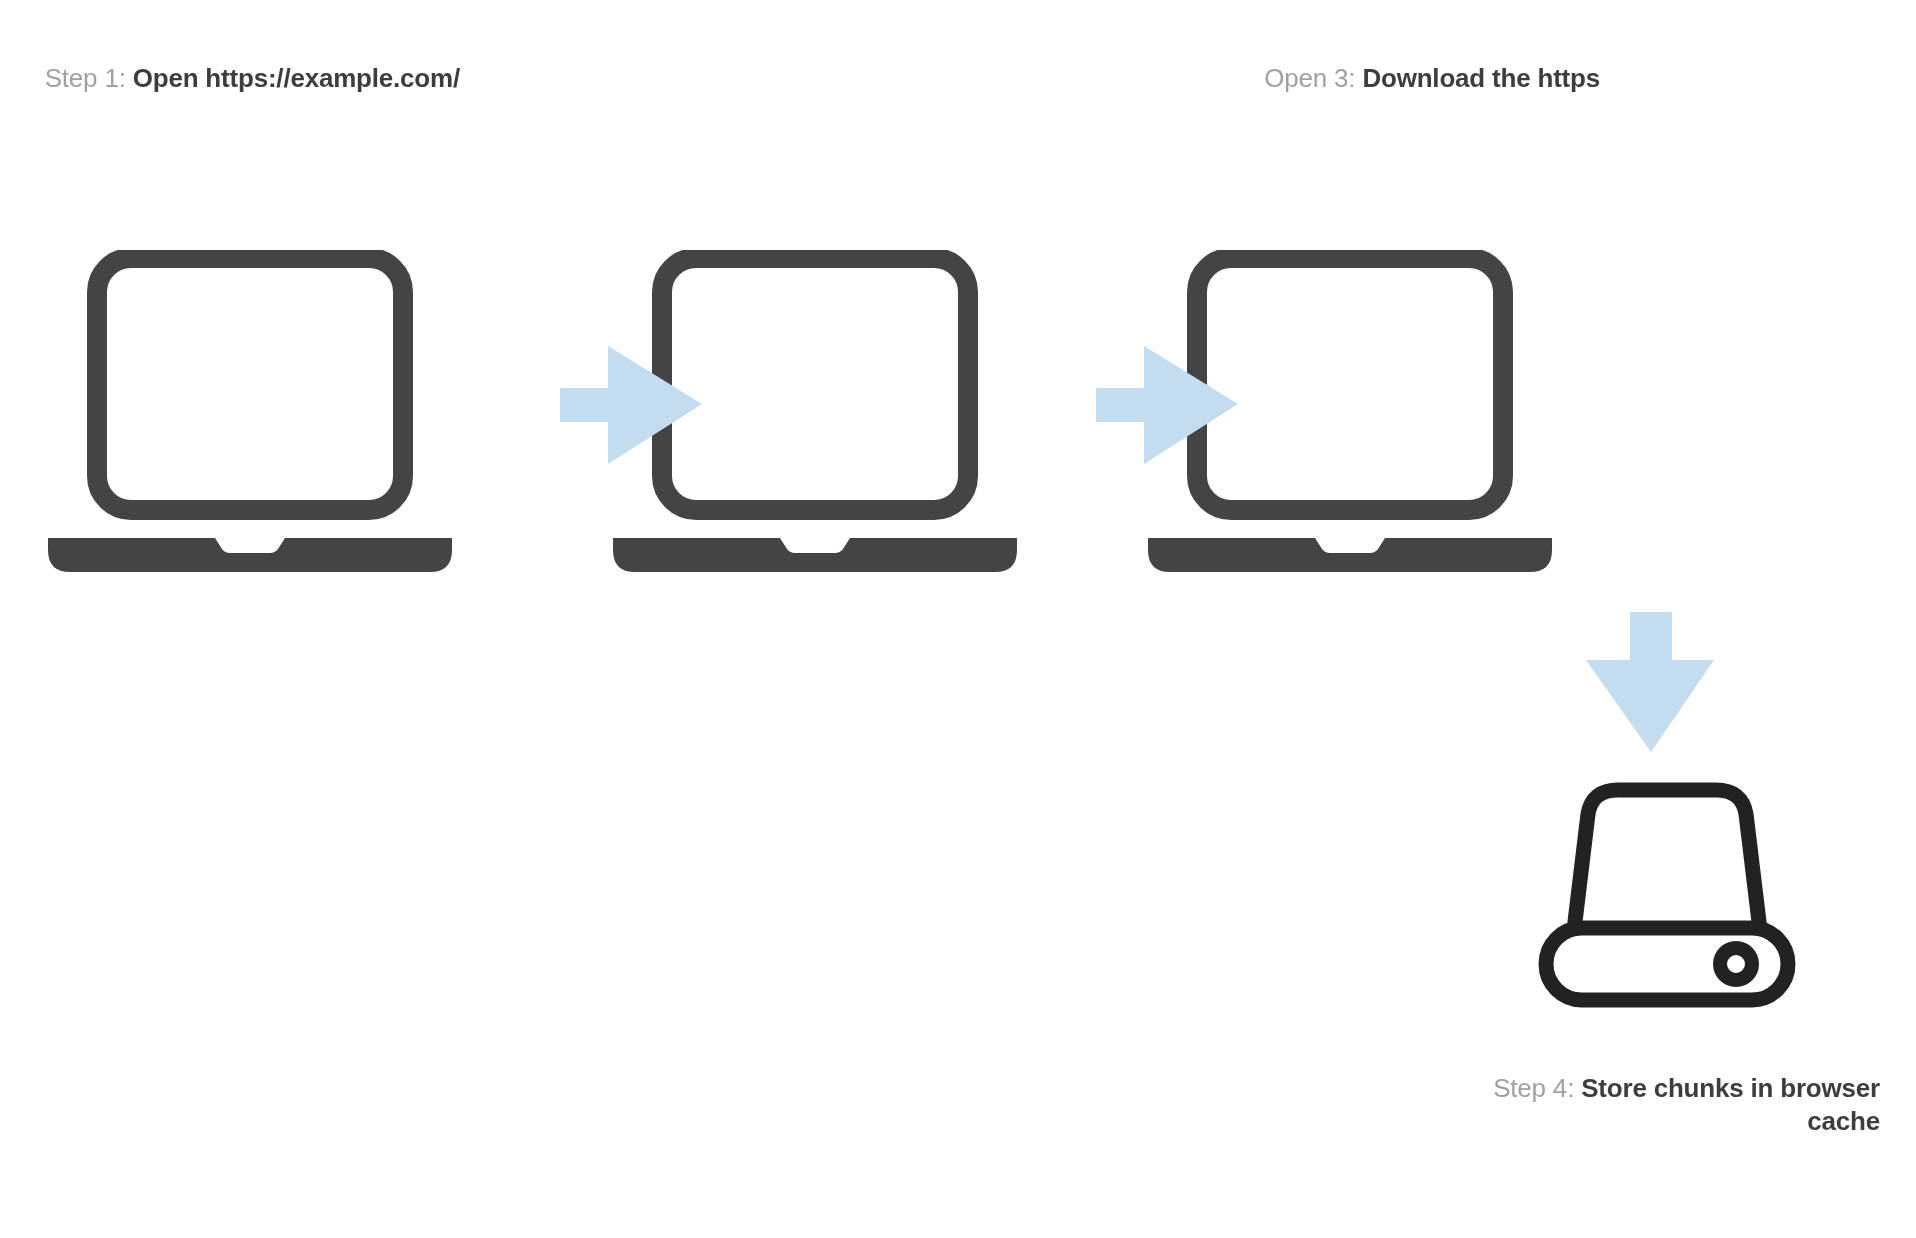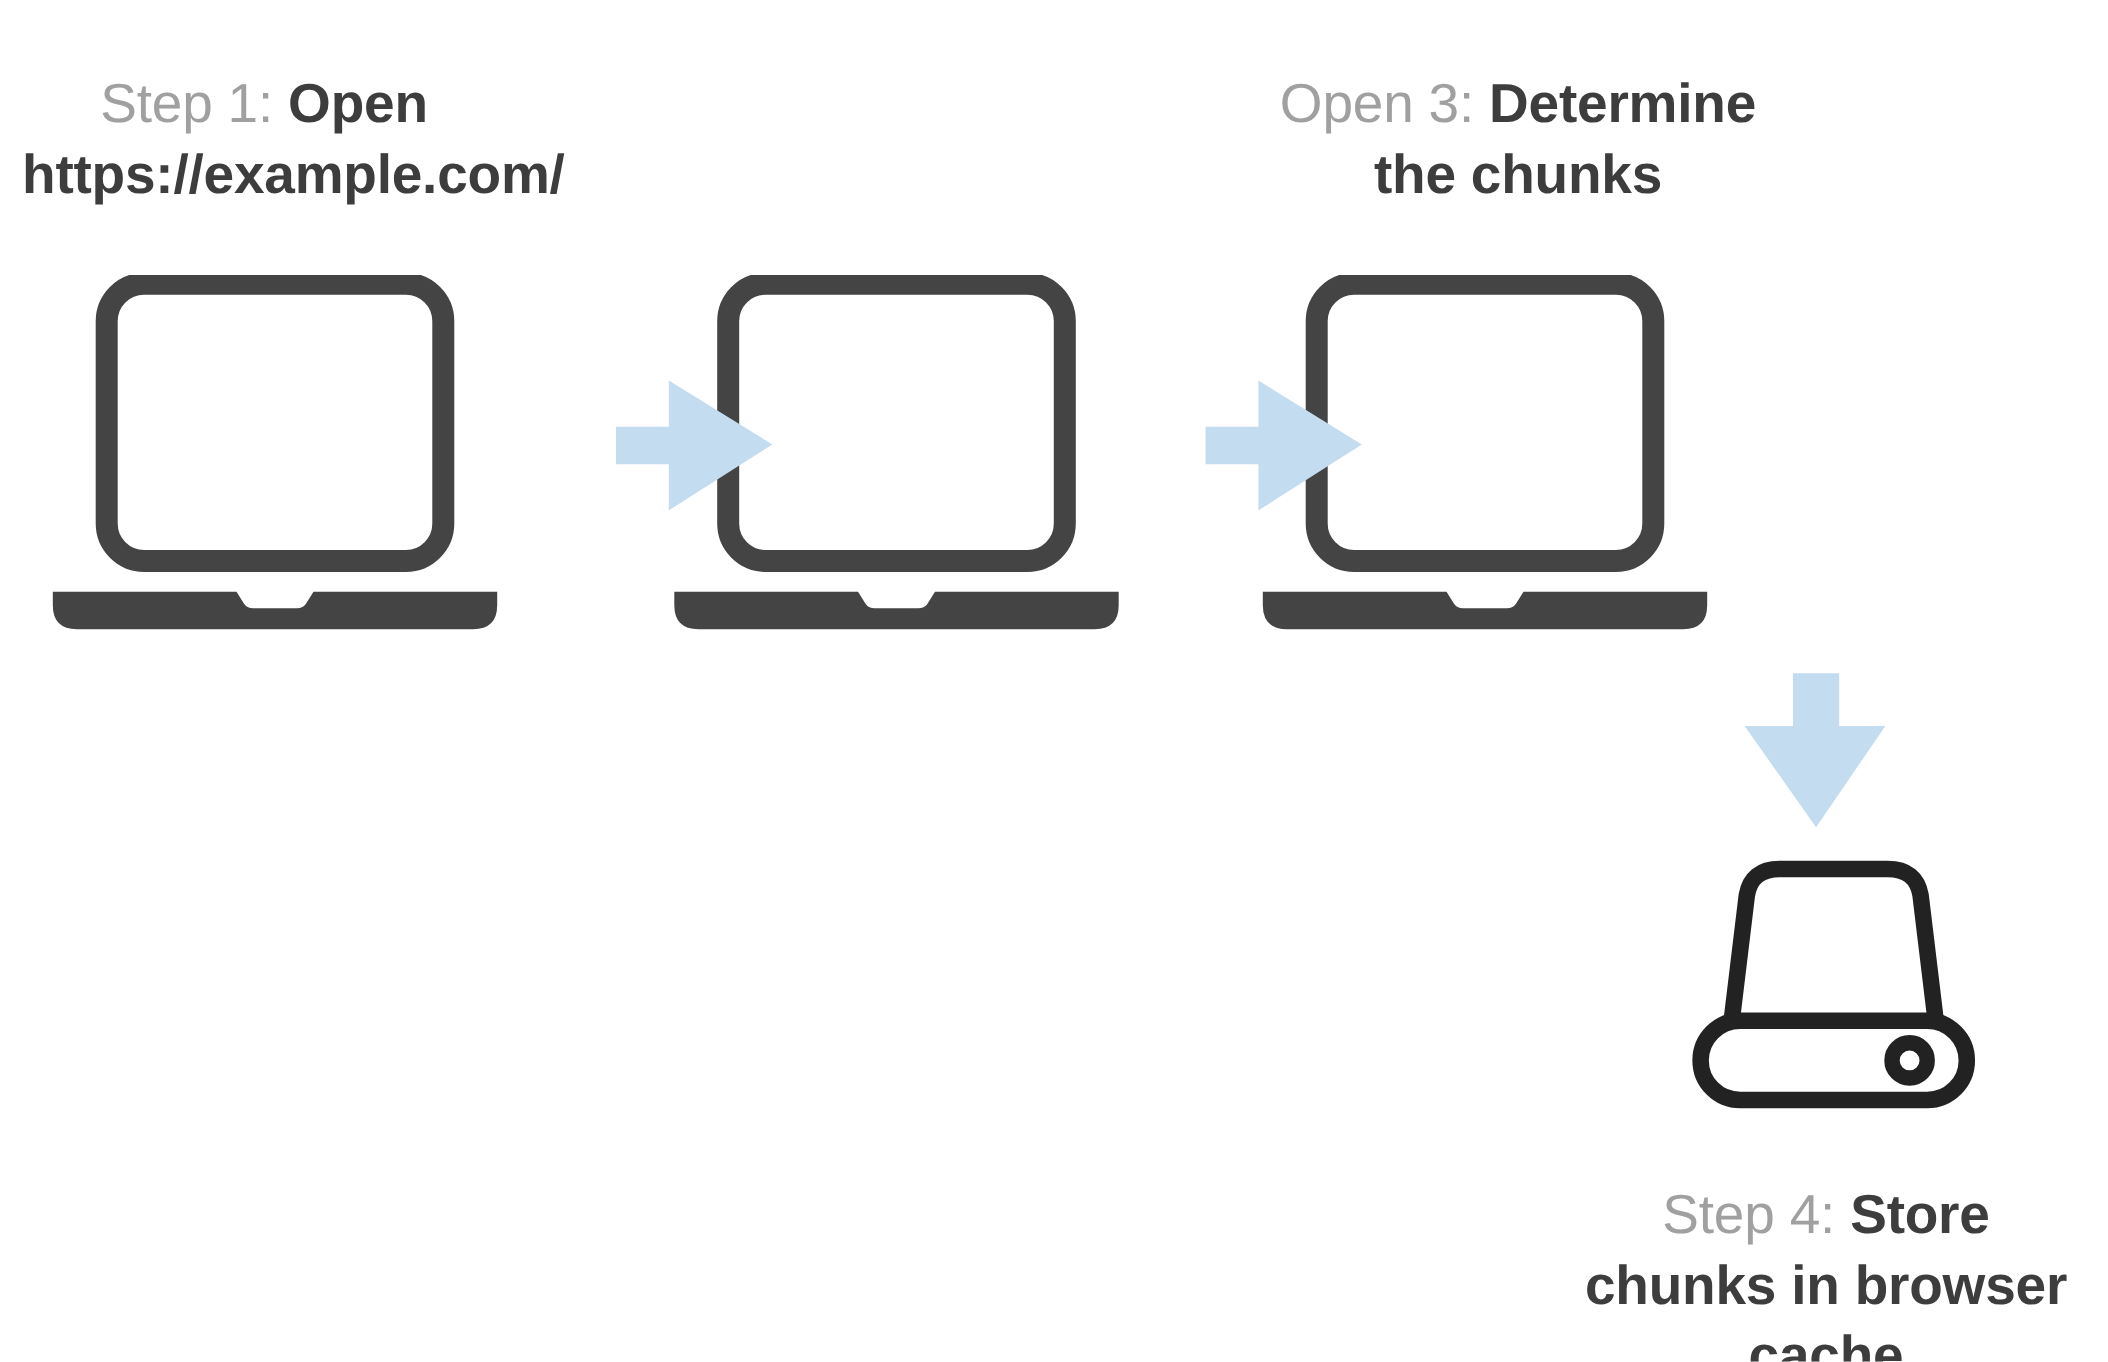--- a/index.html
+++ b/index.html
@@ -16,22 +16,22 @@
     position: relative;
     width: 1916px;
     height: 1238px;
     background: #ffffff;
     overflow: hidden;
   }
 
   
   .caption {
     position: absolute;
-    text-align: center;
-    font-size: 50px;
+    text-align: right;
+    font-size: 26px;
     line-height: 1.28;
     letter-spacing: -0.2px;
     color: #3d3d3d;
   }
   .caption .step-label {
     color: #a0a0a0;
     font-weight: 400;
   }
   .caption .step-text {
     color: #3d3d3d;
@@ -80,21 +80,21 @@
 <div id="canvas">
 
   <div class="caption" id="caption-1">
     <span class="step-label">Step 1:</span>
     <span class="step-text">Open https://example.com/</span>
   </div>
 
 
   <div class="caption" id="caption-3">
     <span class="step-label">Open 3:</span>
-    <span class="step-text">Determine the chunks</span>
+    <span class="step-text">Download the https</span>
   </div>
 
   <div class="caption" id="caption-4">
     <span class="step-label">Step 4:</span>
     <span class="step-text">Store chunks in browser cache</span>
   </div>
 
   <div class="laptop" id="laptop-1">
     <svg viewBox="0 0 420 330" xmlns="http://www.w3.org/2000/svg">
       <rect x="57" y="8" width="306" height="252" rx="34" ry="34" fill="none" stroke="#444444" stroke-width="20"></rect>

